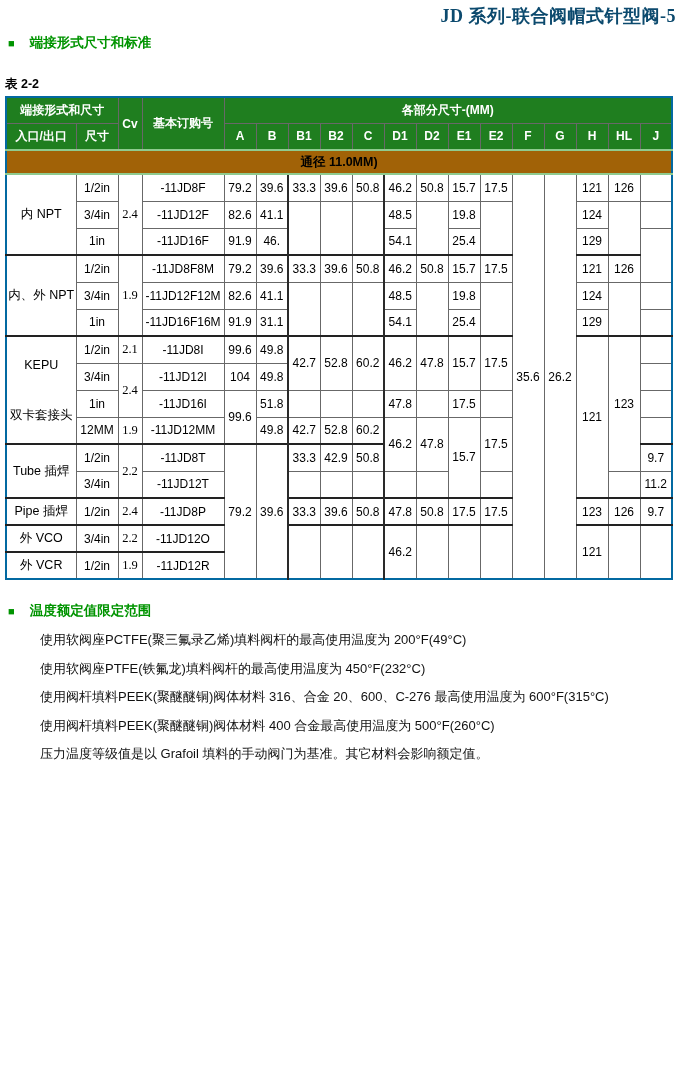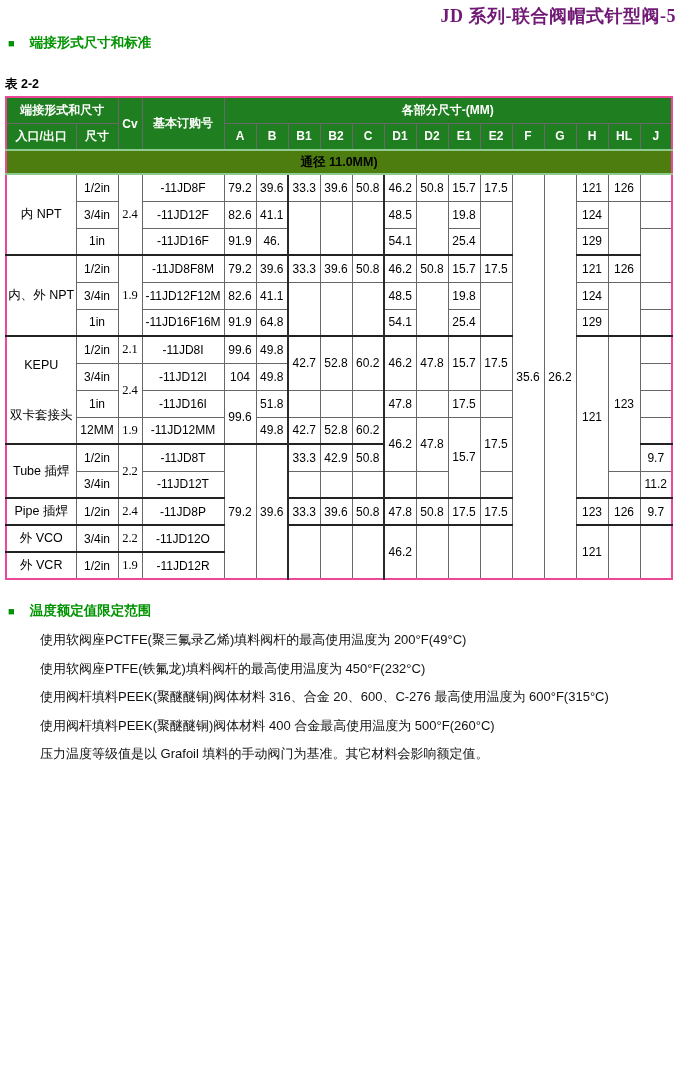--- a/index.html
+++ b/index.html
@@ -9,21 +9,21 @@
     color:#000;
     position:relative;
     overflow:hidden;
   }
   .page{padding:2px 0 0 5px;}
 
   
   .doc-title{
     font-family:"Liberation Serif",serif;
     font-weight:bold;
-    color:#701a75;
+    color:#0c4a6e;
     font-size:18px;
     text-align:right;
     padding-right:24px;
     margin:2px 0 6px 0;
     letter-spacing:0.5px;
   }
 
   
   .sec-head{
     display:flex;align-items:center;
@@ -35,40 +35,40 @@
   .tbl-label{
     color:#000000;font-weight:bold;font-size:12.5px;
     margin:24px 0 3px 0;
   }
 
   
   table.spec{
     border-collapse:collapse;
     table-layout:fixed;
     width:666px;
-    border:2px solid #ec4899;
+    border:2px solid #0369a1;
   }
   table.spec td, table.spec th{
     padding:0;
     text-align:center;
     vertical-align:middle;
     font-size:12px;
     overflow:hidden;
     border:1px solid #686868;
   }
   thead tr.h1{height:26px;}
   thead tr.h2{height:27px;}
   thead th{
     background:#1f7e1f;color:#fff;font-weight:bold;
     border:1px solid #d9efd9;
     font-size:12px;
   }
   tr.bore{height:24px;}
   tr.bore td{
-    background:#4d7c0f;
+    background:#a16207;
     font-weight:bold;
     font-size:12.5px;
     border-top:2px solid #8fcb8f;
     border-bottom:2px solid #8fcb8f;
   }
   tbody tr{height:27px;}
   tbody td{background:#fff;}
   tbody td.c-B1, tbody td.c-D1{border-left:2px solid #2a2a2a;}
   tbody td.gsep{border-top:2px solid #222;}
   tbody td.c-cv{font-family:"Liberation Serif",serif;font-size:12.5px;text-align:center;}
@@ -226,21 +226,21 @@
           <td class="c-E1">19.8</td>
           <td rowspan="2" class="c-E2"></td>
           <td class="c-H">124</td>
           <td rowspan="2" class="c-HL"></td>
           <td class="c-J"></td>
         </tr>
         <tr>
           <td class="c-size">1in</td>
           <td class="c-order">-11JD16F16M</td>
           <td class="c-A">91.9</td>
-          <td class="c-B">64.8</td>
+          <td class="c-B">31.1</td>
           <td class="c-D1">54.1</td>
           <td class="c-E1">25.4</td>
           <td class="c-H">129</td>
           <td class="c-J"></td>
         </tr>
         <tr>
           <td rowspan="4" class="c-inlet gsep ml">KEPU<br>双卡套接头</td>
           <td class="c-size gsep">1/2in</td>
           <td class="c-cv gsep">2.1</td>
           <td class="c-order gsep">-11JD8I</td>

